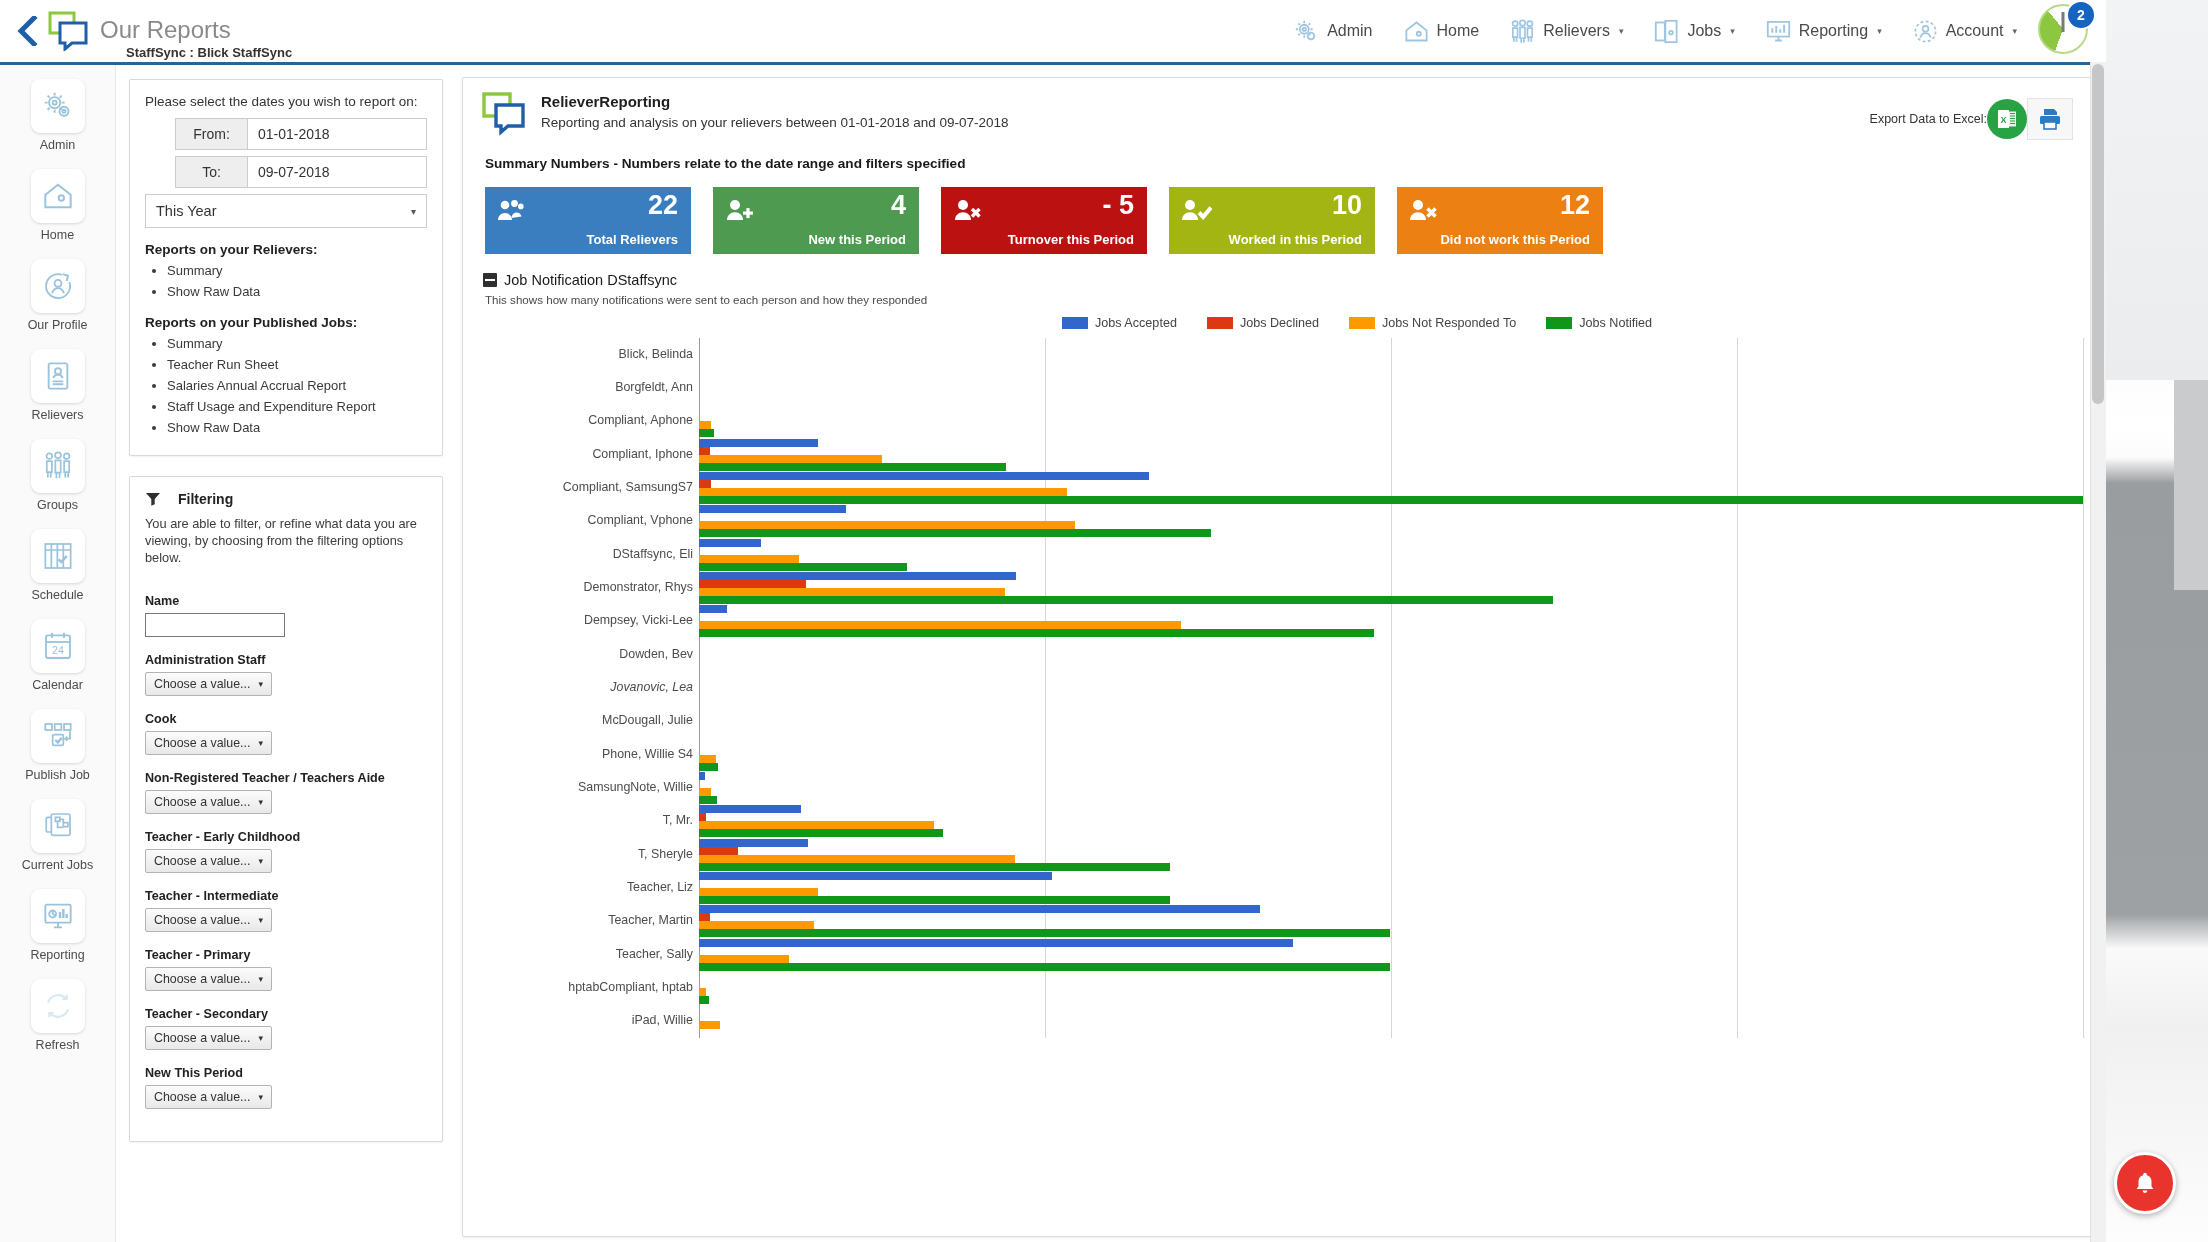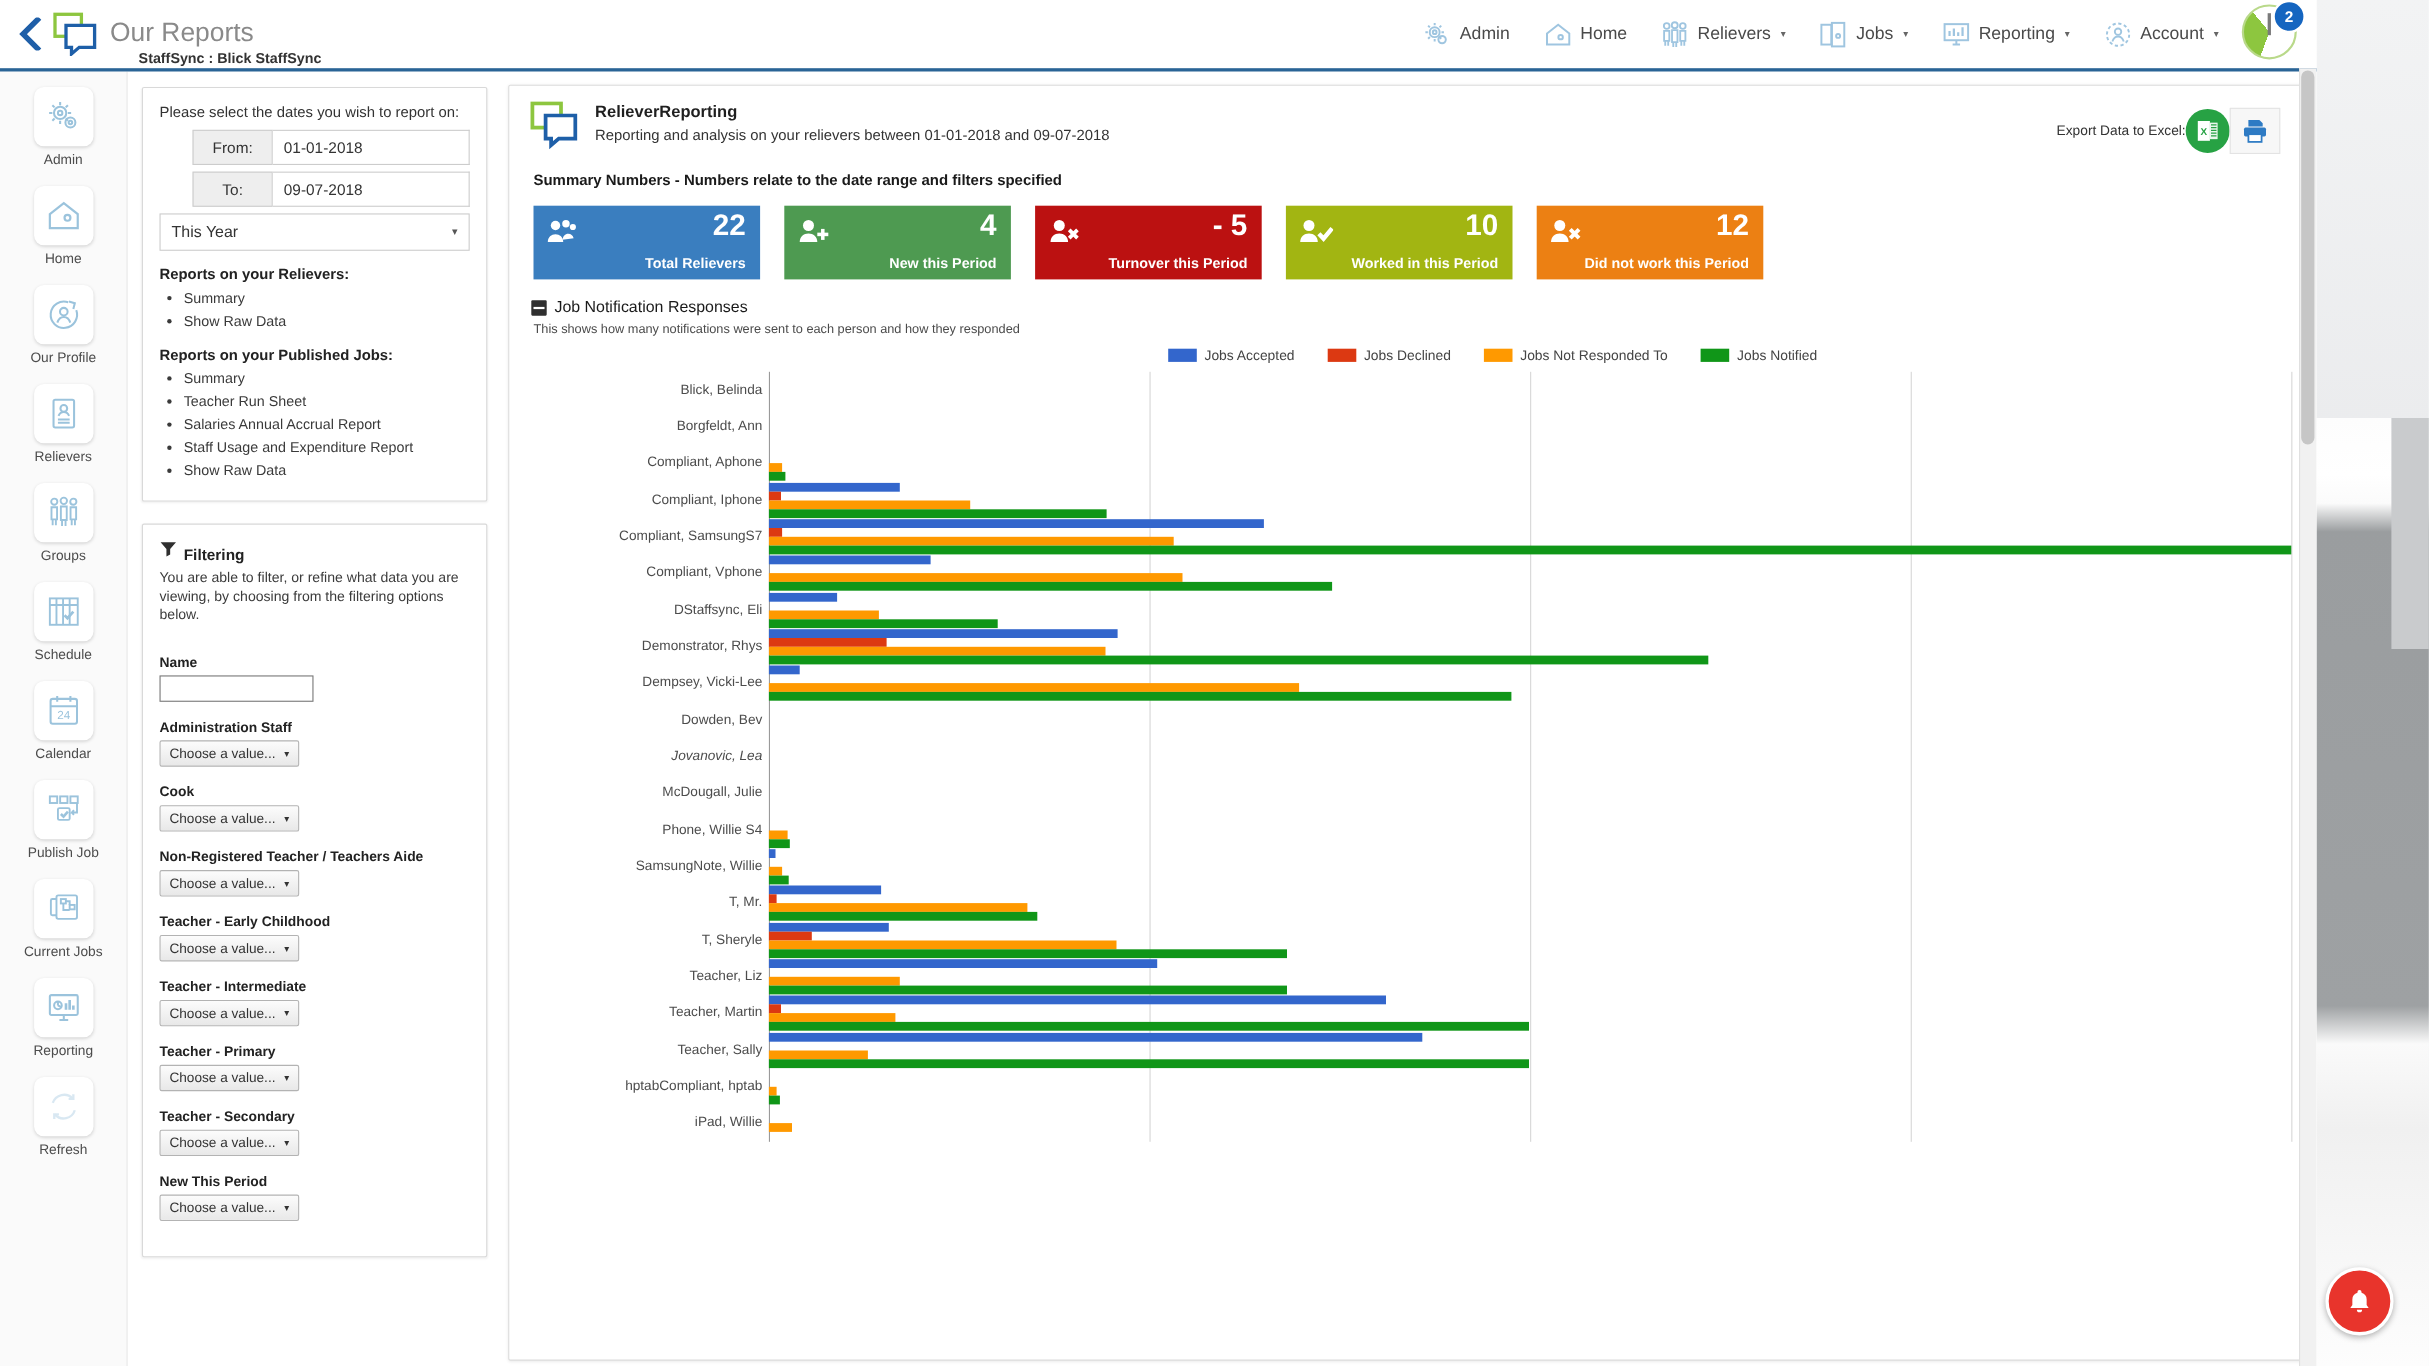--- a/index.html
+++ b/index.html
@@ -108,21 +108,21 @@
   .select-box{
     height:34px;border:1px solid #cccccc;background:#fff;font-size:14.5px;color:#333;
     display:flex;align-items:center;padding:0 10px;box-sizing:border-box;margin-top:4px;
   }
   .select-box .sel-caret{margin-left:auto;font-size:10px;color:#555;}
   .rep-head{font-size:13.5px;font-weight:700;color:#222;margin:14px 0 4px 0;}
   ul.rep-list{margin:0 0 0 4px;padding:0 0 0 18px;}
   ul.rep-list li{font-size:13px;color:#3a3a3a;line-height:19px;margin:2px 0;cursor:pointer;}
 
   
-  .filter-head{display:flex;align-items:flex-end;gap:6px;margin-bottom:4px;}
+  .filter-head{display:flex;align-items:flex-start;gap:17px;margin-bottom:4px;}
   .filter-head .ftitle{font-size:14px;font-weight:700;color:#222;}
   .filter-desc{font-size:12.8px;color:#3b3b3b;line-height:17px;margin:0 0 28px 0;}
   .f-label{font-size:12.6px;font-weight:700;color:#222;margin:0 0 5px 0;}
   .f-text{
     width:140px;height:24px;border:1px solid #777;background:#fff;box-sizing:border-box;
     margin-bottom:16px;font-size:12px;padding:0 5px;
   }
   .f-select{
     display:inline-flex;align-items:center;gap:8px;
     background:linear-gradient(180deg,#fcfcfc,#e8e8e8);
@@ -659,21 +659,21 @@
               </svg>
             </span>
             <span class="cnum">12</span>
             <span class="clabel">Did not work this Period</span>
           </div>
         </div>
 
         <div id="chart-sec">
           <div id="chart-head">
             <div id="collapse-box"></div>
-            <div id="chart-title">Job Notification Responses</div>
+            <div id="chart-title">Job Notification DStaffsync</div>
           </div>
           <div id="chart-desc">This shows how many notifications were sent to each person and how they responded</div>
 
           <div id="legend">
             <div class="leg">
               <span class="swatch" style="background:#3366cc"></span>
               <span>Jobs Accepted</span>
             </div>
             <div class="leg">
               <span class="swatch" style="background:#dc3912"></span>

